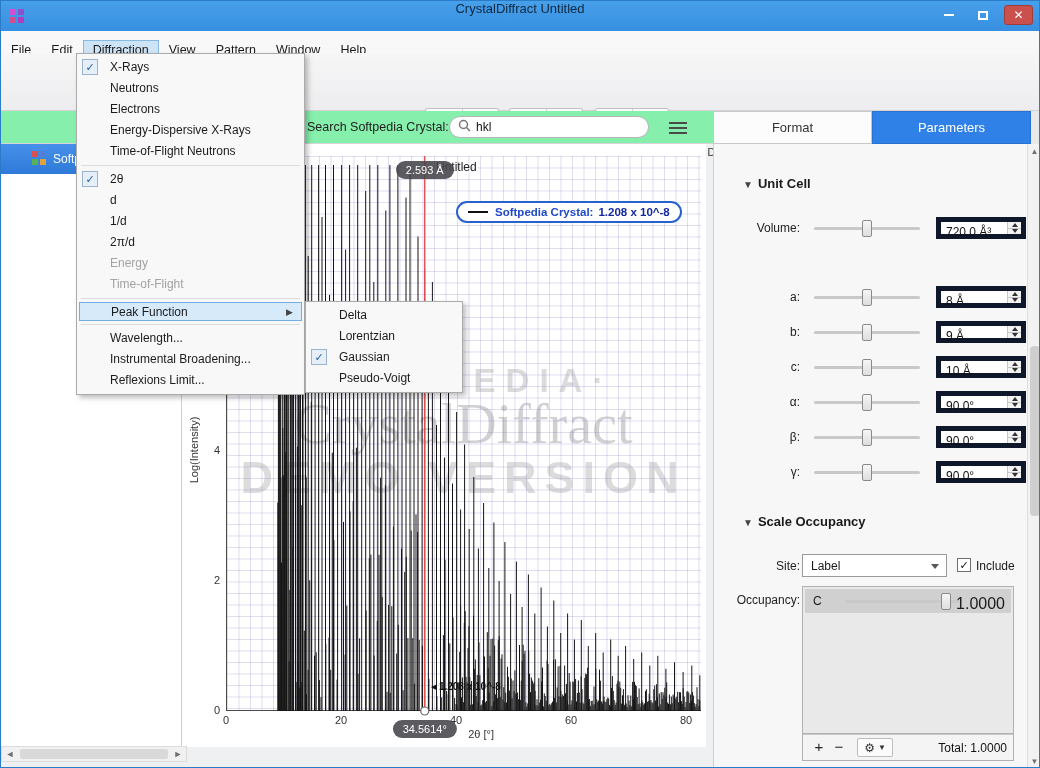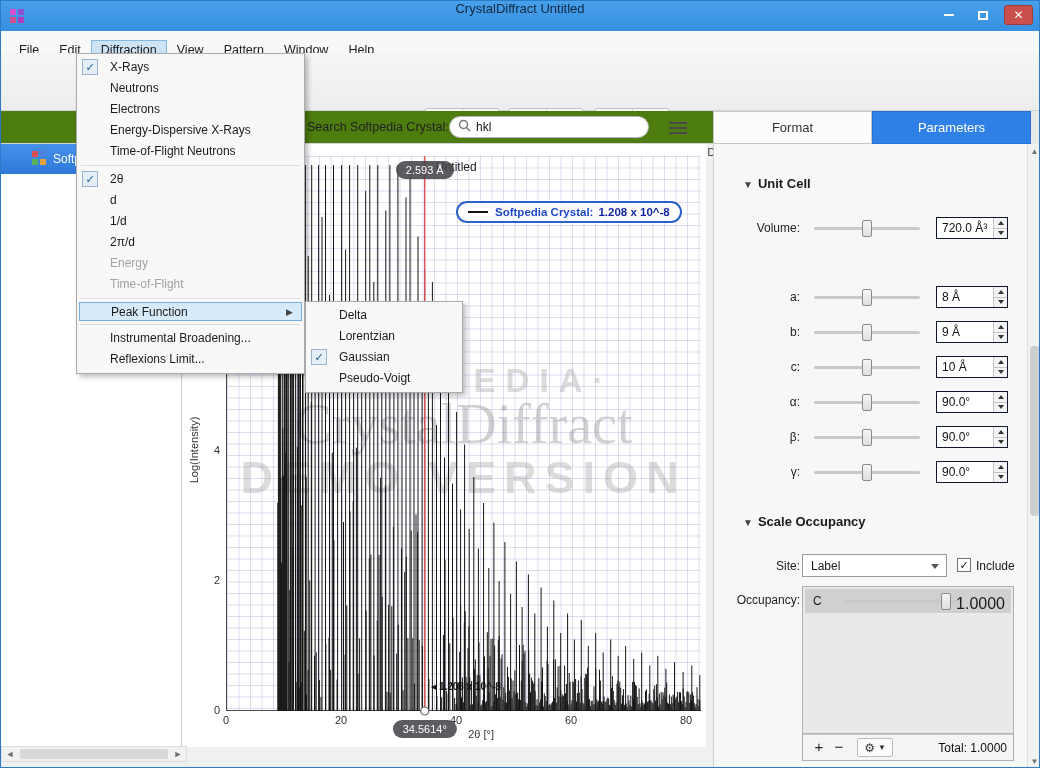--- a/index.html
+++ b/index.html
@@ -13,39 +13,39 @@
   .app-icon { position:absolute; left:8px; top:7px; }
   .title-text { width:100%; text-align:center; font-size:13px; color:#10283f; }
   .win-btn { position:absolute; top:4px; width:29px; height:20px; display:flex; align-items:center; justify-content:center; }
   .btn-min { right:76px; } .btn-max { right:42px; }
   .btn-close { right:6px; background:#c9504c; border-radius:3px; color:#fff; font-size:12px; border:1px solid #a33c39; }
   .glyph-min { width:10px; height:2px; background:#fff; }
   .glyph-max { width:10px; height:9px; border:2px solid #fff; }
 
   
   .menubar { position:absolute; left:0; top:30px; width:100%; height:38px; background:#f8f8f8;
-    border-bottom:1px solid #e4e4e4; display:flex; align-items:center; padding-left:8px; }
+    border-bottom:1px solid #e4e4e4; display:flex; align-items:center; }
   .menubar .mitem { padding:2px 9px; border:1px solid transparent; font-size:12.5px; }
   .menubar .mitem.active { background:#cde3f6; border-color:#86b9e2; }
 
   
   .toolbar { position:absolute; left:0; top:52px; width:100%; height:58px;
     background:linear-gradient(#f7f6f7,#edecee); border-bottom:1px solid #d4d2d4; }
   .tb-btn { position:absolute; top:55px; height:52px; text-align:center; }
   .tb-btn .ico { display:flex; align-items:center; justify-content:center; height:36px; }
   .tb-btn .lbl { font-size:10.5px; color:#333; margin-top:2px; white-space:nowrap; }
   .tb-group { position:absolute; top:55px; text-align:center; }
   .tb-group .cells { display:flex; border:1px solid #c2c0c2; background:#fbfbfb; height:35px; border-radius:2px; }
   .tb-group .cell { width:36px; display:flex; align-items:center; justify-content:center; }
   .tb-group .cell + .cell { border-left:1px solid #d4d2d4; }
   .tb-group .lbl { font-size:10.5px; color:#333; margin-top:2px; white-space:nowrap; }
   .tb-sep { position:absolute; top:58px; width:1px; height:44px; background:#d8d6d8; }
 
   
-  .subrow { position:absolute; left:0; top:110px; width:712px; height:33px; background:#4d7c0f;
+  .subrow { position:absolute; left:0; top:110px; width:712px; height:33px; background:#86efac;
     border-bottom:1px solid #d6d4d6; }
   .search-label { position:absolute; left:306px; top:9px; font-size:12.5px; color:#222; }
   .search-box { position:absolute; left:448px; top:5px; width:200px; height:22px; background:#fff;
     border:1px solid #b6b6b6; border-radius:11px; display:flex; align-items:center; padding-left:8px; }
   .search-box .val { font-size:12px; color:#111; margin-left:5px; }
   .hamburger { position:absolute; left:668px; top:8px; width:20px; height:16px; }
   .hamburger i { display:block; width:18px; height:2px; background:#4a4a4a; margin:3px 0; }
 
   .tabs { position:absolute; left:712px; top:110px; width:328px; height:33px; background:#e9e9e9; display:flex; }
   .tab { width:159px; height:33px; display:flex; align-items:center; justify-content:center;
@@ -95,21 +95,21 @@
   
   .panel { position:absolute; left:712px; top:143px; width:328px; height:625px; background:#f7f7f7; border-left:1px solid #d0d0d0; }
   .sect-hdr { position:absolute; left:14px; font-size:13px; font-weight:bold; color:#1a1a1a;margin-left:15px; }
   .sect-hdr .tri { font-size:10px; margin-right:5px; color:#444; }
   .prow { position:absolute; left:0; width:314px; height:24px; }
   .plabel { position:absolute; left:0; top:5px; width:86px; text-align:right; font-size:12px; color:#222; }
   .slider { position:absolute; left:100px; top:2px; width:106px; height:20px; }
   .slider .track { position:absolute; left:0; right:0; top:9px; height:3px; background:#c9c9c9; border-radius:2px; }
   .slider .thumb { position:absolute; top:2px; width:10px; height:17px; background:linear-gradient(#f6f6f6,#dedede);
     border:1px solid #8a8a8a; border-radius:2px; }
-  .spinner { position:absolute; left:222px; top:1px; width:72px; height:22px; background:#fff; border:1px solid #0f172a; }
+  .spinner { position:absolute; left:222px; top:1px; width:90px; height:22px; background:#fff; border:5px solid #0f172a; }
   .spinner .sval { position:absolute; left:5px; top:3px; font-size:12px; color:#111; }
   .spin-btns { position:absolute; right:0; top:0; bottom:0; width:14px; border-left:1px solid #c6c6c6; display:flex; flex-direction:column; }
   .spin-btns i { flex:1; position:relative; background:#f3f3f3; }
   .spin-btns i + i { border-top:1px solid #c6c6c6; }
   .spin-btns i::after { content:""; position:absolute; left:50%; top:50%; transform:translate(-50%,-50%); border:3px solid transparent; }
   .spin-btns i.up::after { border-bottom:4px solid #333; border-top:none; }
   .spin-btns i.dn::after { border-top:4px solid #333; border-bottom:none; }
   .dropdown { position:absolute; left:88px; top:0; width:145px; height:23px; background:#fff; border:1px solid #9a9a9a; }
   .dropdown .dval { position:absolute; left:8px; top:4px; font-size:12px; }
   .dropdown::after { content:""; position:absolute; right:7px; top:9px; border:4px solid transparent; border-top:5px solid #555; }
@@ -583,20 +583,21 @@
     <div class="msep"></div>
     <div class="mi"><span class="chk">✓</span><span>2θ</span></div>
     <div class="mi"><span>d</span></div>
     <div class="mi"><span>1/d</span></div>
     <div class="mi"><span>2π/d</span></div>
     <div class="mi disabled"><span>Energy</span></div>
     <div class="mi disabled"><span>Time-of-Flight</span></div>
     <div class="msep"></div>
     <div class="mi hl"><span>Peak Function</span><span class="subarr">▶</span></div>
     <div class="msep"></div>
+    <div class="mi"><span>Wavelength...</span></div>
     <div class="mi"><span>Instrumental Broadening...</span></div>
     <div class="mi"><span>Reflexions Limit...</span></div>
   </div>
 
   <div class="popup smenu">
     <div class="mi"><span>Delta</span></div>
     <div class="mi"><span>Lorentzian</span></div>
     <div class="mi"><span class="chk">✓</span><span>Gaussian</span></div>
     <div class="mi"><span>Pseudo-Voigt</span></div>
   </div>

